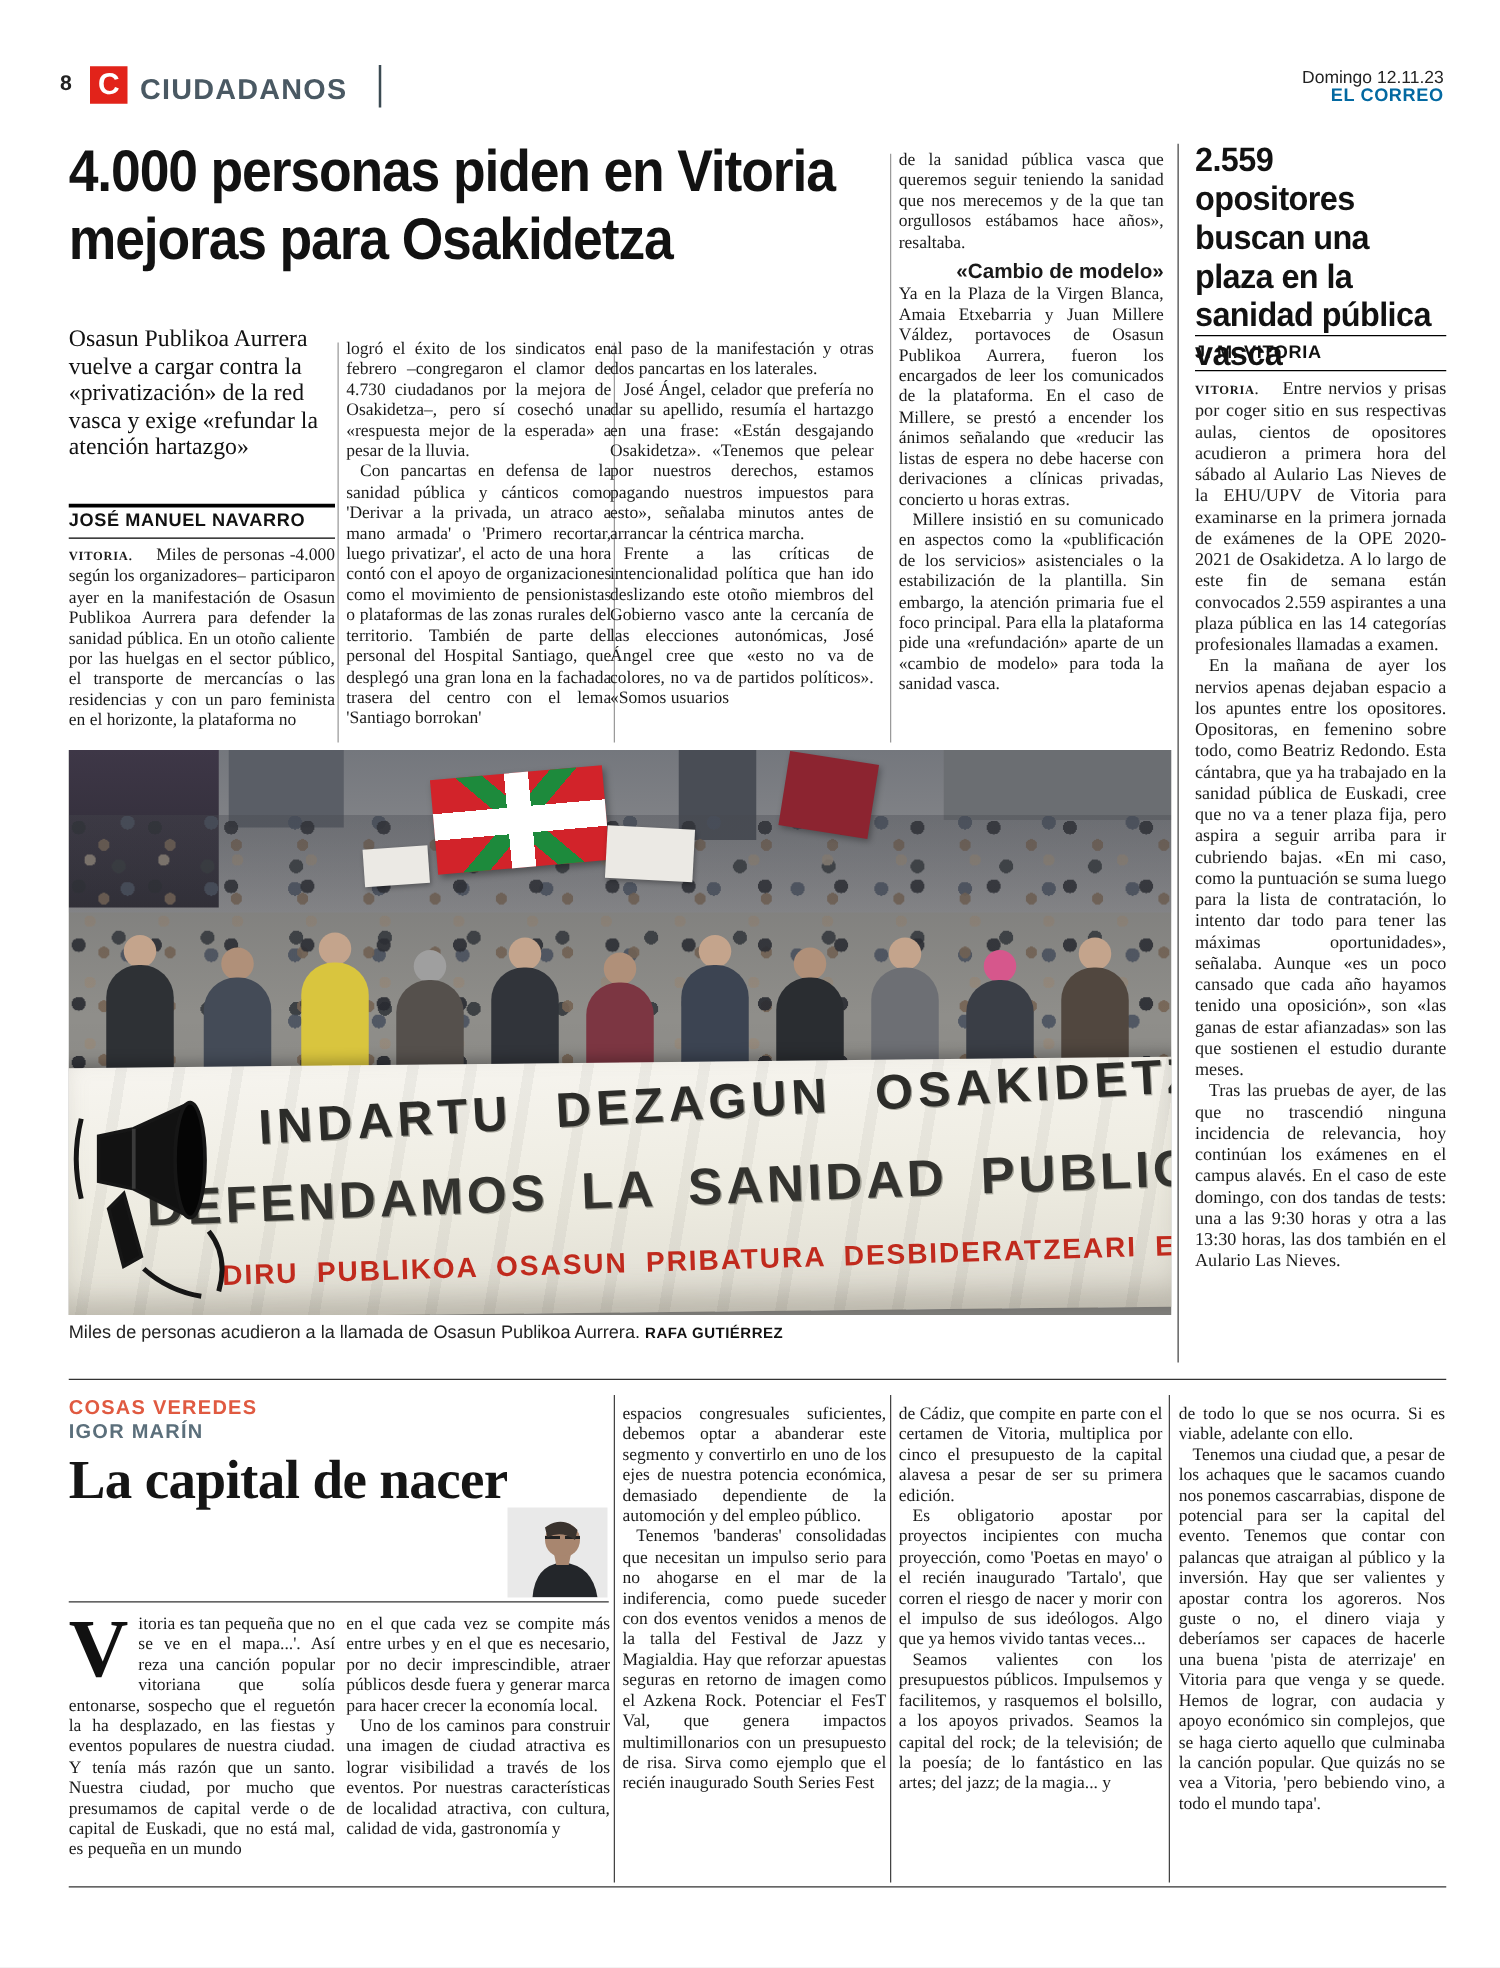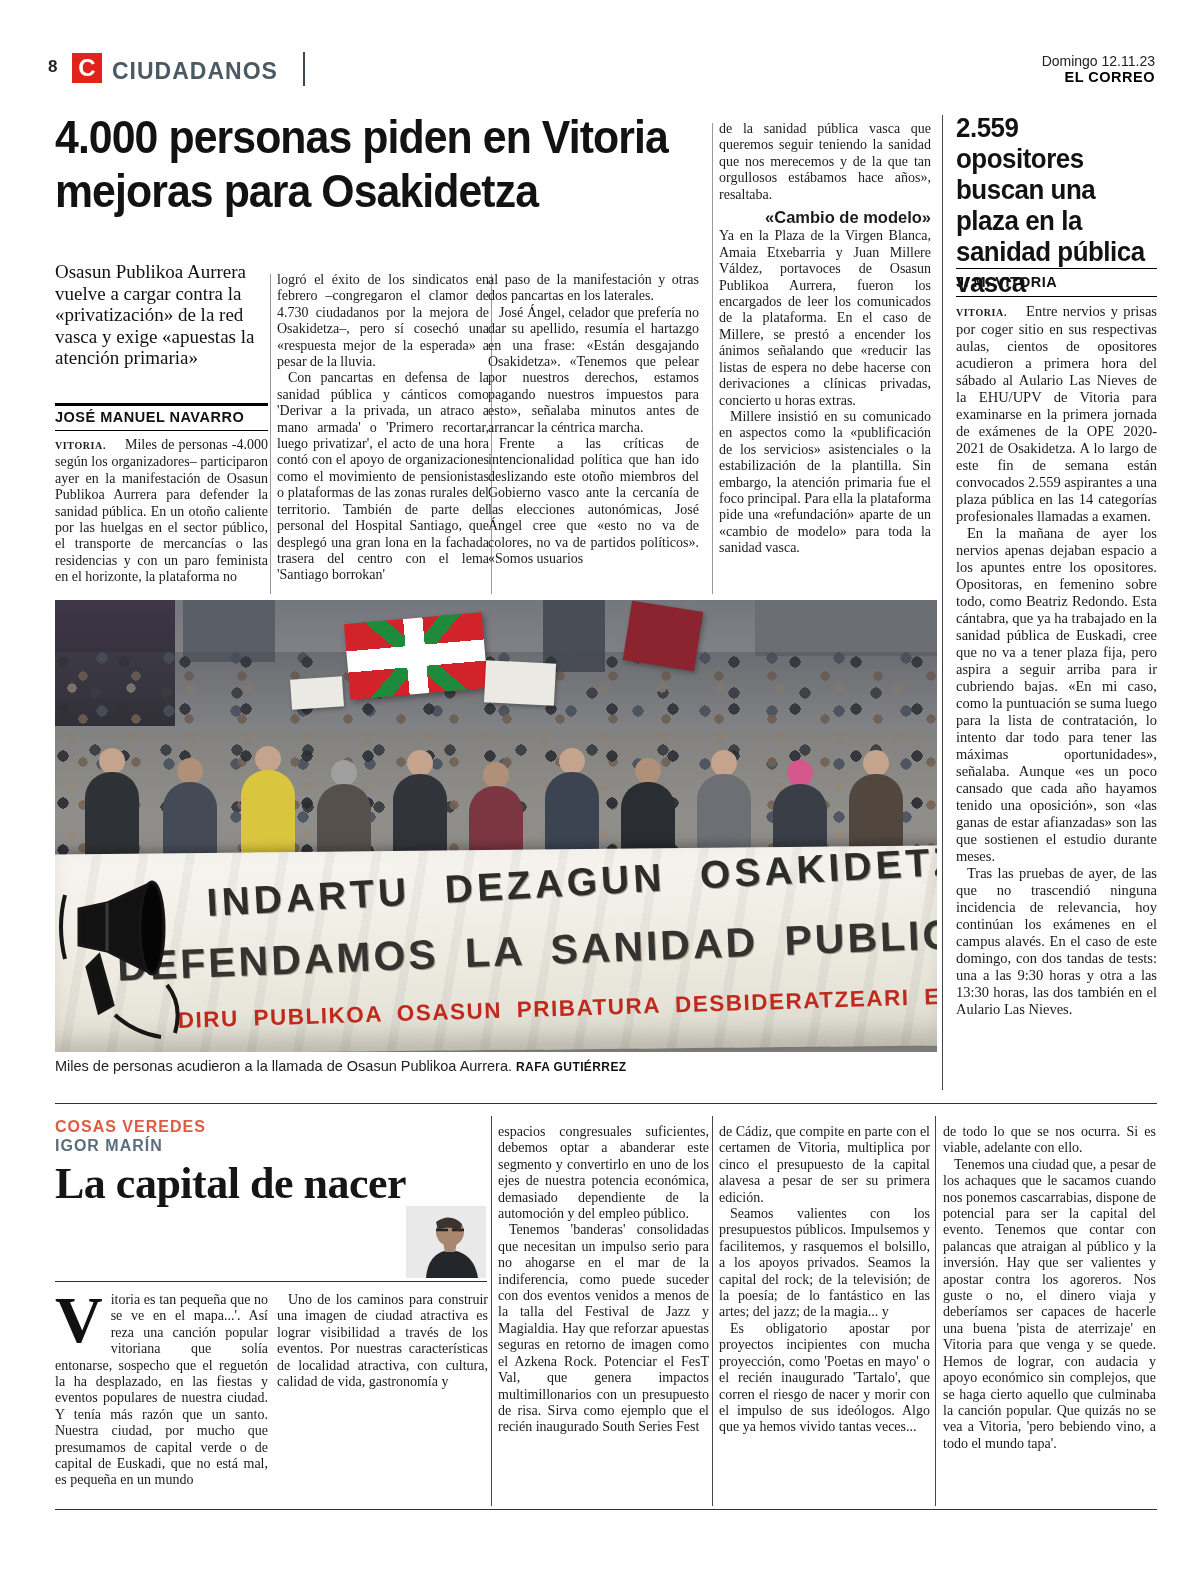--- a/index.html
+++ b/index.html
@@ -10,21 +10,21 @@
   
   .pagenum{left:48px;top:57px;font-family:"Liberation Sans",sans-serif;font-weight:bold;font-size:17px;color:#222;}
   .clogo{left:72px;top:53px;width:30px;height:30px;background:#e2231a;color:#fff;
          font-family:"Liberation Sans",sans-serif;font-weight:bold;font-size:24px;
          display:flex;align-items:center;justify-content:center;}
   .section-name{left:112px;top:58px;font-family:"Liberation Sans",sans-serif;font-weight:bold;
                 font-size:23px;letter-spacing:1px;color:#4a5963;}
   .header-divider{left:303px;top:52px;width:2px;height:34px;background:#3b4a52;}
   .header-right{right:45px;top:53px;text-align:right;font-family:"Liberation Sans",sans-serif;}
   .header-date{font-size:14px;color:#222;}
-  .header-paper{font-size:14.5px;font-weight:bold;color:#000000;letter-spacing:.5px;}
+  .header-paper{font-size:14.5px;font-weight:bold;color:#0369a1;letter-spacing:.5px;}
 
   
   .headline{left:55px;top:110px;width:720px;margin:0;
             font-family:"Liberation Sans",sans-serif;font-weight:800;font-size:47px;line-height:54px;
             letter-spacing:-1px;color:#121212;transform:scaleX(.91);transform-origin:left top;white-space:nowrap;}
   .standfirst{left:55px;top:261px;width:213px;font-size:19px;line-height:21.6px;color:#111;}
   .rule-thick{background:#000;height:3px;}
   .rule-thin{background:#000;height:1px;}
   .byline{left:55px;top:409px;font-family:"Liberation Sans",sans-serif;font-weight:bold;
           font-size:14.5px;letter-spacing:.5px;color:#111;text-align:center;}
@@ -120,21 +120,21 @@
   </div>
   <div class="abs section-name">CIUDADANOS</div>
   <div class="abs header-divider"></div>
   <div class="abs header-right">
     <div class="header-date">Domingo 12.11.23</div>
     <div class="header-paper">EL CORREO</div>
   </div>
 
   <h1 class="abs headline" style="white-space:normal;">4.000 personas piden en Vitoria mejoras para Osakidetza</h1>
 
-  <div class="abs standfirst">Osasun Publikoa Aurrera vuelve a cargar contra la «privatización» de la red vasca y exige «apuestas la atención primaria»</div>
+  <div class="abs standfirst">Osasun Publikoa Aurrera vuelve a cargar contra la «privatización» de la red vasca y exige «refundar la atención hartazgo»</div>
   <div class="abs rule-thick" style="left:55px;top:403px;width:213px;"></div>
   <div class="abs byline">JOSÉ MANUEL NAVARRO</div>
   <div class="abs rule-thin" style="left:55px;top:430px;width:213px;"></div>
 
   <div class="abs bodycol" style="left:55px;top:437px;width:213px;height:161px;">
     <p><span class="dateline">VITORIA.</span><span>Miles de personas -4.000 según los organizadores– participaron ayer en la manifestación de Osasun Publikoa Aurrera para defender la sanidad pública. En un otoño caliente por las huelgas en el sector público, el transporte de mercancías o las residencias y con un paro feminista en el horizonte, la plataforma no</span></p>
   </div>
   <div class="abs coldiv" style="left:270px;top:274px;height:320px;"></div>
   <div class="abs bodycol" style="left:277px;top:272px;width:212px;height:326px;">
     <p>logró el éxito de los sindicatos en febrero –congregaron el clamor de 4.730 ciudadanos por la mejora de Osakidetza–, pero sí cosechó una «respuesta mejor de la esperada» a pesar de la lluvia.</p>
@@ -231,32 +231,33 @@
       <path d="M30 16 q14 -10 26 2 l-2 8 q-11 -8 -22 -2 Z" fill="#3a332e"></path>
     </svg>
   </div>
 
   <div class="abs oprule" style="left:55px;top:1281px;width:432px;"></div>
 
   <div class="abs bodycol" style="left:55px;top:1292px;width:213px;height:206px;">
     <p><span class="dropcap">V</span><span>itoria es tan pequeña que no se ve en el mapa...'. Así reza una canción popular vitoriana que solía entonarse, sospecho que el reguetón la ha desplazado, en las fiestas y eventos populares de nuestra ciudad. Y tenía más razón que un santo. Nuestra ciudad, por mucho que presumamos de capital verde o de capital de Euskadi, que no está mal, es pequeña en un mundo</span></p>
   </div>
   <div class="abs bodycol" style="left:277px;top:1292px;width:211px;height:206px;">
+    <p>en el que cada vez se compite más entre urbes y en el que es necesario, por no decir imprescindible, atraer públicos desde fuera y generar marca para hacer crecer la economía local.</p>
     <p class="ind">Uno de los caminos para construir una imagen de ciudad atractiva es lograr visibilidad a través de los eventos. Por nuestras características de localidad atractiva, con cultura, calidad de vida, gastronomía y</p>
   </div>
   <div class="abs coldiv-dark" style="left:491px;top:1116px;height:390px;"></div>
   <div class="abs bodycol" style="left:498px;top:1124px;width:211px;height:382px;">
     <p>espacios congresuales suficientes, debemos optar a abanderar este segmento y convertirlo en uno de los ejes de nuestra potencia económica, demasiado dependiente de la automoción y del empleo público.</p>
     <p class="ind">Tenemos 'banderas' consolidadas que necesitan un impulso serio para no ahogarse en el mar de la indiferencia, como puede suceder con dos eventos venidos a menos de la talla del Festival de Jazz y Magialdia. Hay que reforzar apuestas seguras en retorno de imagen como el Azkena Rock. Potenciar el FesT Val, que genera impactos multimillonarios con un presupuesto de risa. Sirva como ejemplo que el recién inaugurado South Series Fest</p>
   </div>
   <div class="abs coldiv-dark" style="left:712px;top:1116px;height:390px;"></div>
   <div class="abs bodycol" style="left:719px;top:1124px;width:211px;height:382px;">
     <p>de Cádiz, que compite en parte con el certamen de Vitoria, multiplica por cinco el presupuesto de la capital alavesa a pesar de ser su primera edición.</p>
+    <p class="ind">Es obligatorio apostar por proyectos incipientes con mucha proyección, como 'Poetas en mayo' o el recién inaugurado 'Tartalo', que corren el riesgo de nacer y morir con el impulso de sus ideólogos. Algo que ya hemos vivido tantas veces...</p>
     <p class="ind">Seamos valientes con los presupuestos públicos. Impulsemos y facilitemos, y rasquemos el bolsillo, a los apoyos privados. Seamos la capital del rock; de la televisión; de la poesía; de lo fantástico en las artes; del jazz; de la magia... y</p>
-    <p class="ind">Es obligatorio apostar por proyectos incipientes con mucha proyección, como 'Poetas en mayo' o el recién inaugurado 'Tartalo', que corren el riesgo de nacer y morir con el impulso de sus ideólogos. Algo que ya hemos vivido tantas veces...</p>
   </div>
   <div class="abs coldiv-dark" style="left:935px;top:1116px;height:390px;"></div>
   <div class="abs bodycol" style="left:943px;top:1124px;width:213px;height:382px;">
     <p>de todo lo que se nos ocurra. Si es viable, adelante con ello.</p>
     <p class="ind">Tenemos una ciudad que, a pesar de los achaques que le sacamos cuando nos ponemos cascarrabias, dispone de potencial para ser la capital del evento. Tenemos que contar con palancas que atraigan al público y la inversión. Hay que ser valientes y apostar contra los agoreros. Nos guste o no, el dinero viaja y deberíamos ser capaces de hacerle una buena 'pista de aterrizaje' en Vitoria para que venga y se quede. Hemos de lograr, con audacia y apoyo económico sin complejos, que se haga cierto aquello que culminaba la canción popular. Que quizás no se vea a Vitoria, 'pero bebiendo vino, a todo el mundo tapa'.</p>
   </div>
 
   <div class="abs oprule" style="left:55px;top:1509px;width:1102px;"></div>
 
 </div>

